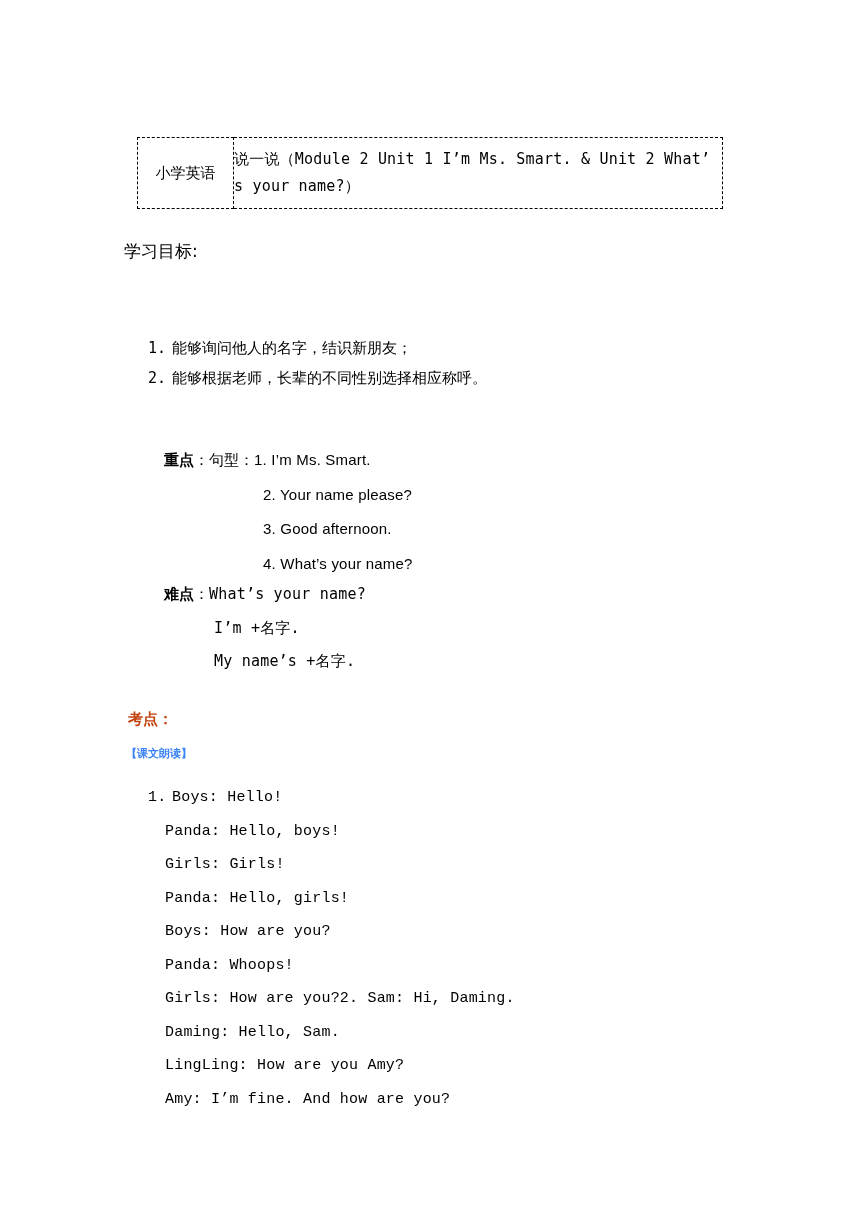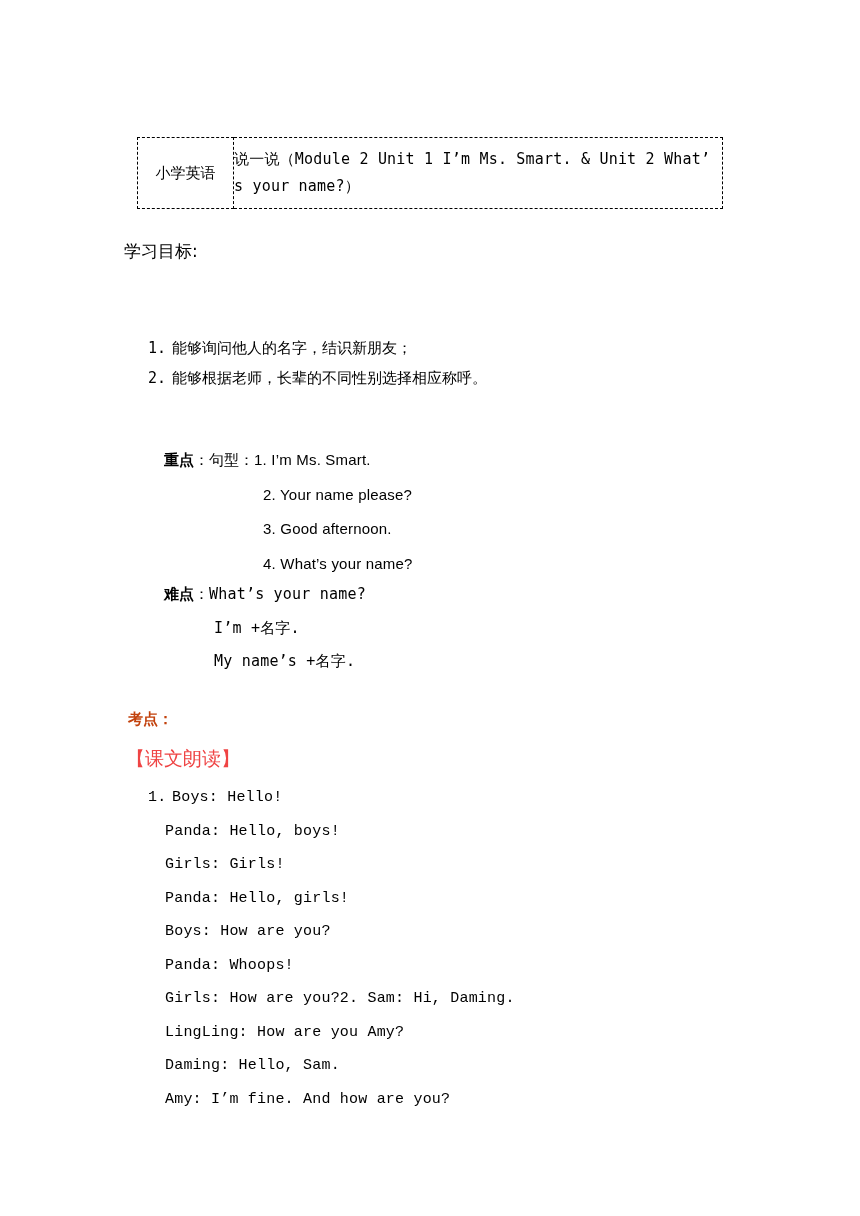--- a/index.html
+++ b/index.html
@@ -135,23 +135,23 @@
     top: 710px;
     font-family: "DejaVu Sans", sans-serif;
     font-size: 15px;
     font-weight: bold;
     color: #c2410c;
   }
   .read-title {
     left: 126px;
     top: 746px;
     font-family: "DejaVu Sans", sans-serif;
-    font-size: 19px;
-    font-weight: normal;
-    color: #ef4444;
+    font-size: 11px;
+    font-weight: bold;
+    color: #3b82f6;
   }
 
   .dialog-list {
     position: absolute;
     left: 148px;
     top: 781px;
     margin: 0;
     padding: 0;
     list-style: none;
     font-family: Liberation Mono, monospace;
@@ -229,18 +229,18 @@
   <div class="abs read-title">【课文朗读】</div>
 
   <ul class="dialog-list">
     <li><span class="num">1.</span><span>Boys: Hello!</span></li>
     <li class="indent"><span>Panda: Hello, boys!</span></li>
     <li class="indent"><span>Girls: Girls!</span></li>
     <li class="indent"><span>Panda: Hello, girls!</span></li>
     <li class="indent"><span>Boys: How are you?</span></li>
     <li class="indent"><span>Panda: Whoops!</span></li>
     <li class="indent"><span>Girls: How are you?2. Sam: Hi, Daming.</span></li>
+    <li class="indent"><span>Daming: Hello, Sam.</span></li>
     <li class="indent"><span>LingLing: How are you Amy?</span></li>
-    <li class="indent"><span>Daming: Hello, Sam.</span></li>
     <li class="indent"><span>Amy: I’m fine. And how are you?</span></li>
   </ul>
 
 </div>
 
 </body></html>

